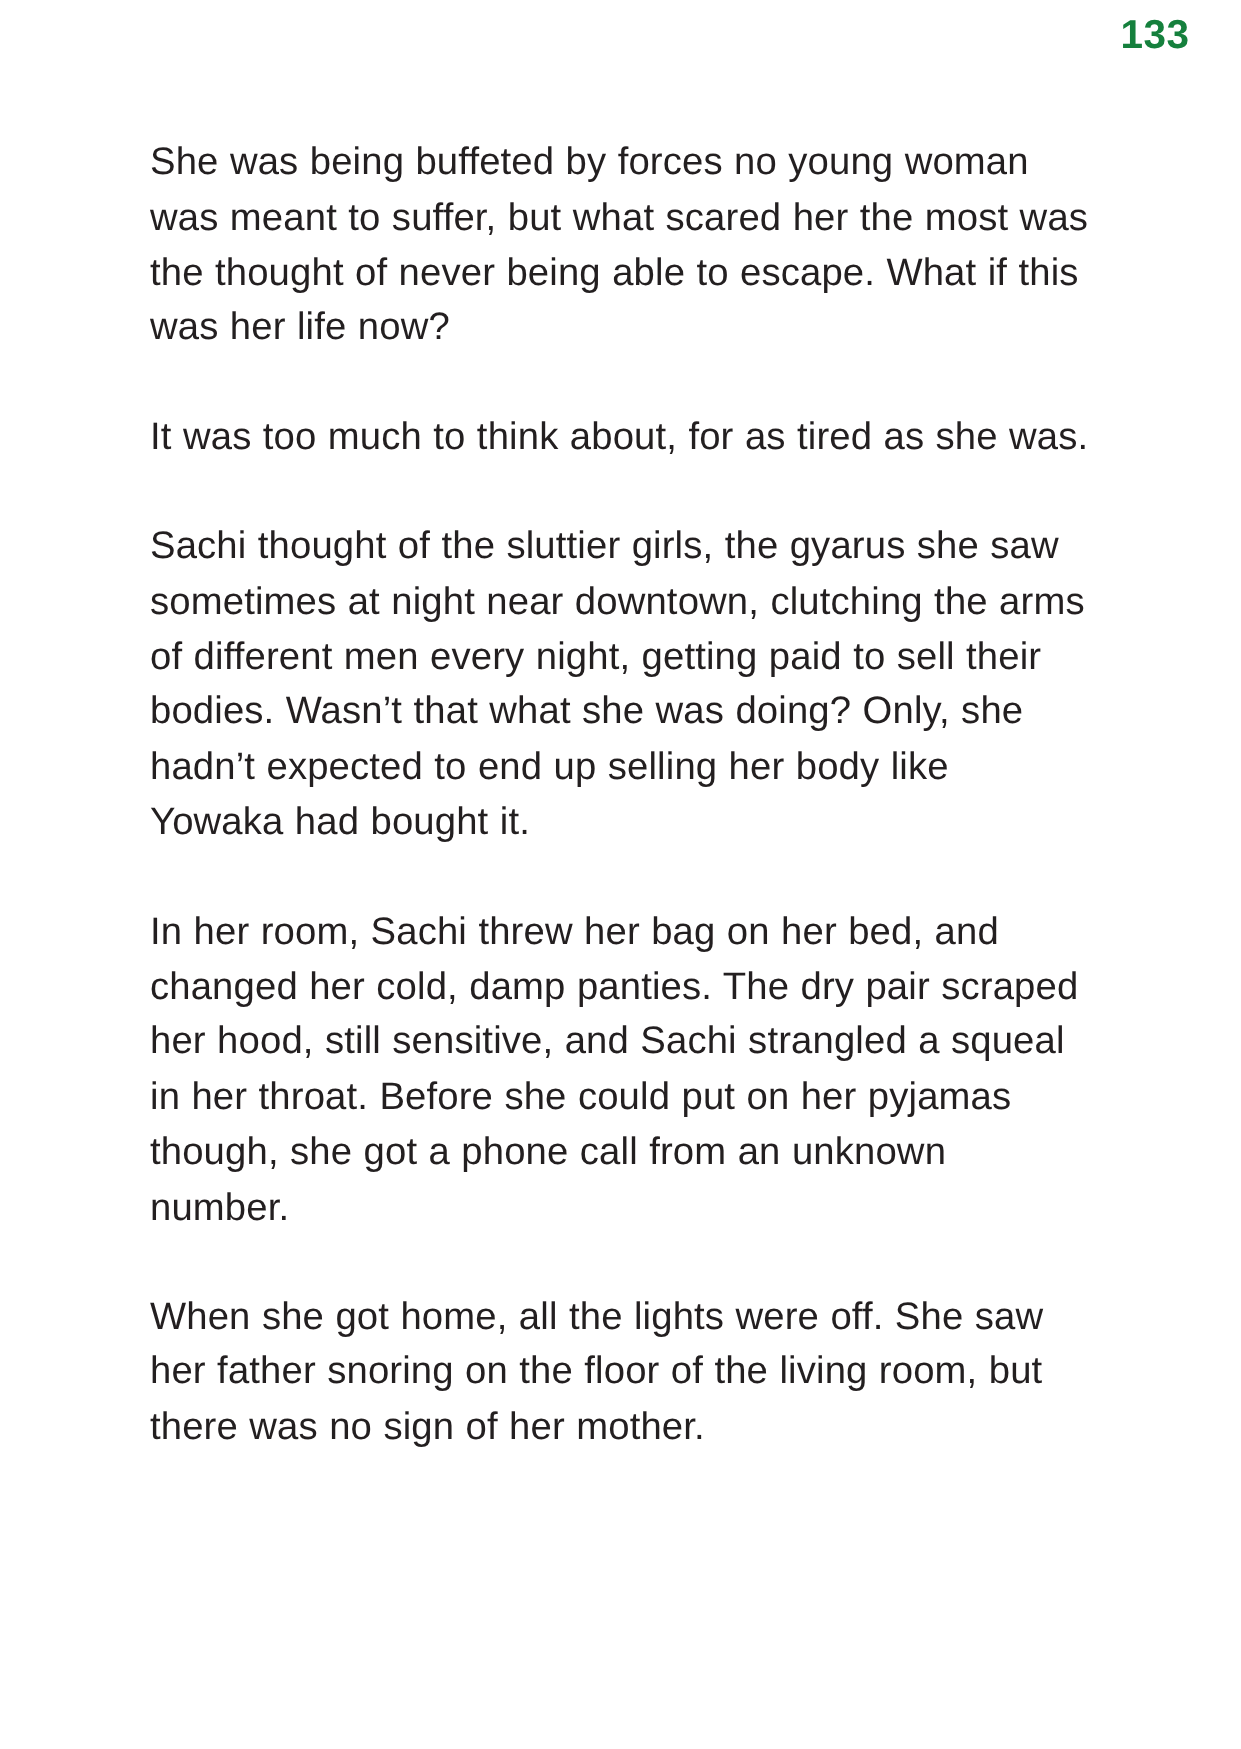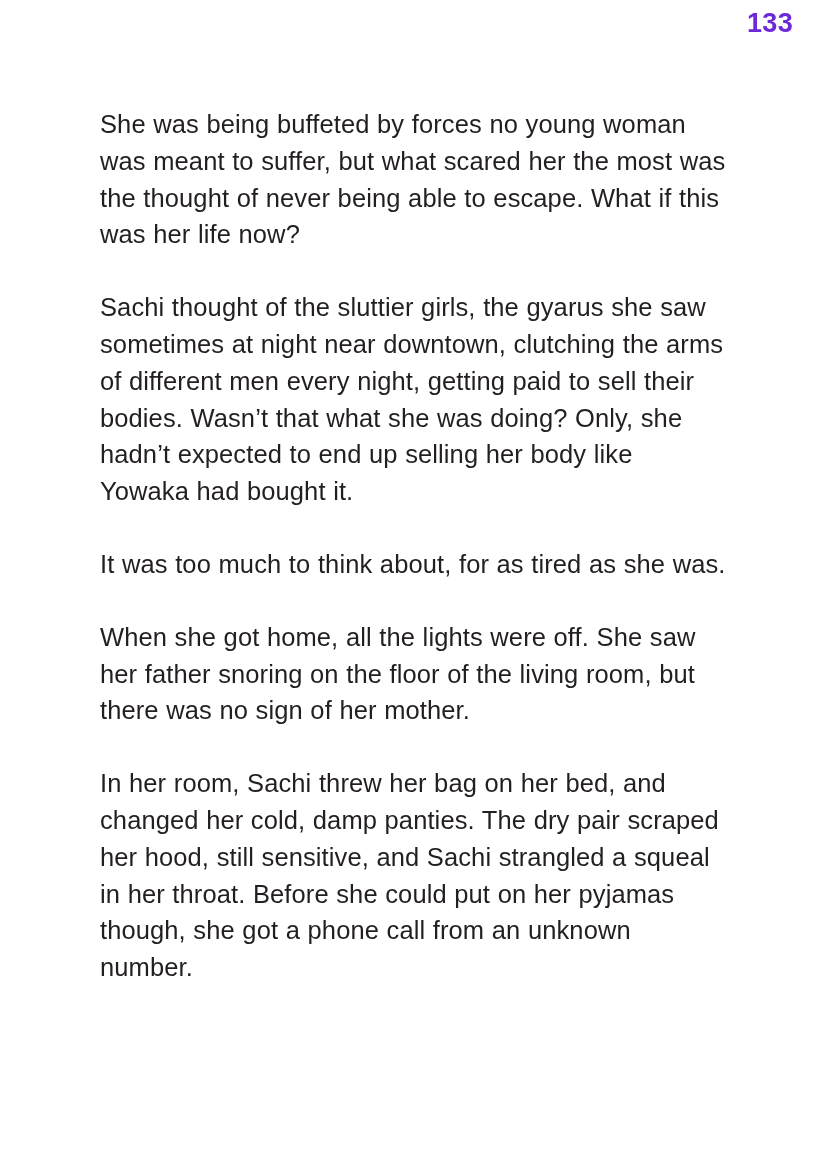--- a/index.html
+++ b/index.html
@@ -21,48 +21,48 @@
     position: relative;
     box-sizing: border-box;
   }
   .page-number {
     position: absolute;
     top: 8px;
     right: 34px;
     font-size: 27px;
     font-weight: 700;
     letter-spacing: 0.3px;
-    color: #6d28d9;
+    color: #15803d;
   }
   .body-text {
     position: absolute;
     top: 90px;
     left: 100px;
     width: 628px;
   }
   .para {
     font-size: 25.5px;
     line-height: 36.8px;
-    margin: 16px 0 36px 0;
+    margin: 0 0 36px 0;
     color: #231f20;
     letter-spacing: 0.1px;
     word-spacing: 0.4px;
   }
   .para:last-child {
     margin-bottom: 0;
   }
 </style>
 </head>
 <body>
 
 <div class="page">
 
   <div class="page-number">133</div>
 
   <div class="body-text">
     <p class="para">She was being buffeted by forces no young woman was meant to suffer, but what scared her the most was the thought of never being able to escape. What if this was her life now?</p>
+    <p class="para">It was too much to think about, for as tired as she was.</p>
     <p class="para">Sachi thought of the sluttier girls, the gyarus she saw sometimes at night near downtown, clutching the arms of different men every night, getting paid to sell their bodies. Wasn’t that what she was doing? Only, she hadn’t expected to end up selling her body like Yowaka had bought it.</p>
-    <p class="para">It was too much to think about, for as tired as she was.</p>
+    <p class="para">In her room, Sachi threw her bag on her bed, and changed her cold, damp panties. The dry pair scraped her hood, still sensitive, and Sachi strangled a squeal in her throat. Before she could put on her pyjamas though, she got a phone call from an unknown number.</p>
     <p class="para">When she got home, all the lights were off. She saw her father snoring on the floor of the living room, but there was no sign of her mother.</p>
-    <p class="para">In her room, Sachi threw her bag on her bed, and changed her cold, damp panties. The dry pair scraped her hood, still sensitive, and Sachi strangled a squeal in her throat. Before she could put on her pyjamas though, she got a phone call from an unknown number.</p>
   </div>
 
 </div>
 
 </body></html>

